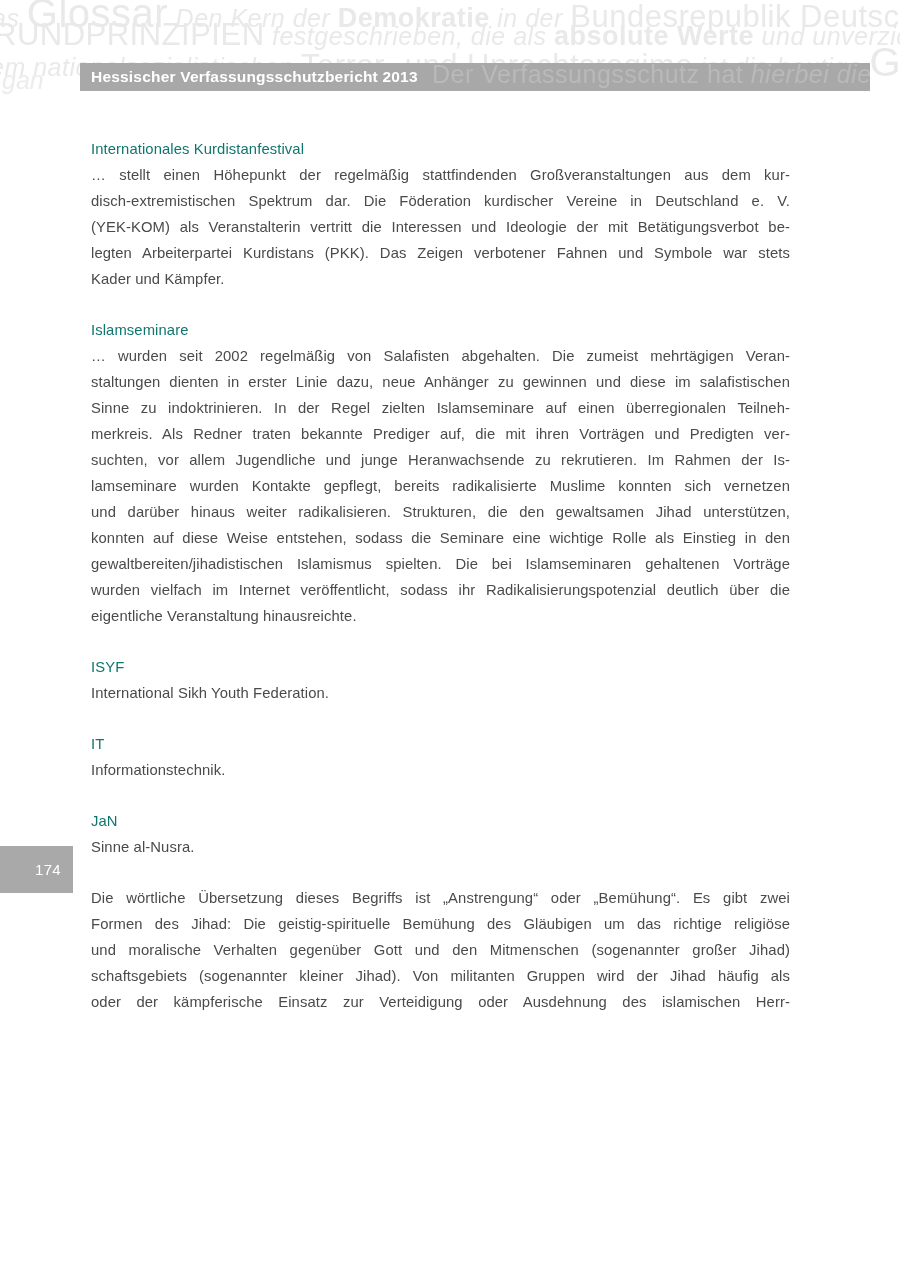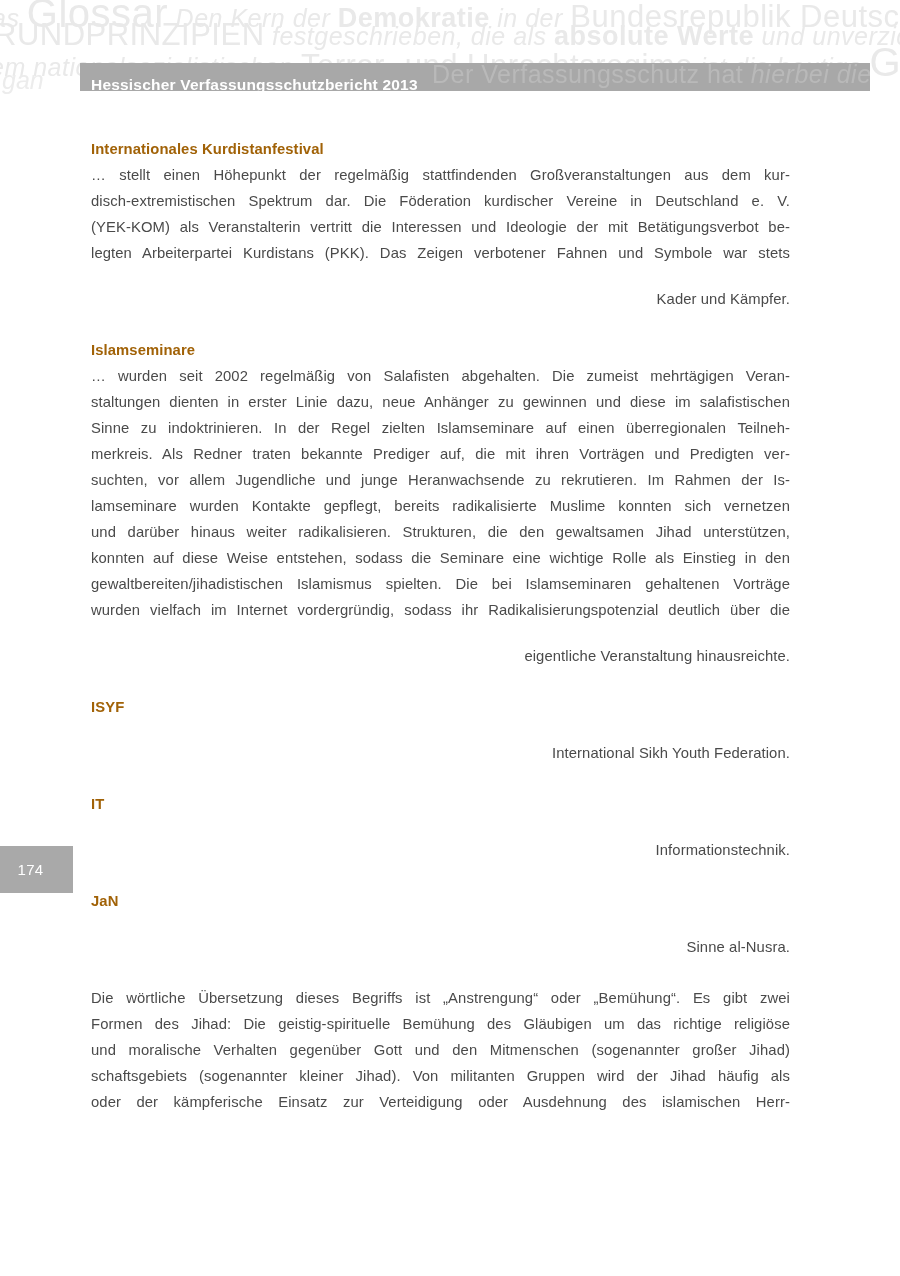--- a/index.html
+++ b/index.html
@@ -50,66 +50,65 @@
   }
   .bar-ghost {
     position: absolute; top: -3px; left: 352px;
     font-size: 25px;
     color: #b9b9b9;
     white-space: nowrap;
     letter-spacing: 0.5px;
   }
   .bar-ghost .g-it { font-style: italic; }
   .bar-title {
-    position: absolute; top: 8px; left: 11px;
+    position: absolute; top: 0; left: 11px;
     height: 28px; line-height: 28px;
     color: #ffffff;
     font-size: 15.5px;
     font-weight: 700;
     letter-spacing: 0.2px;
     white-space: nowrap;
   }
 
   
   .page-tab {
     position: absolute; top: 846px; left: 0;
     width: 73px; height: 47px;
     background: #a9a9a9;
     box-sizing: border-box;
-    display: flex; align-items: center; justify-content: center;
+    display: flex; align-items: center; justify-content: flex-end;
     padding-right: 12px;
     color: #ffffff;
     font-size: 15px;
     letter-spacing: 0.3px;
   }
 
   
   .content {
     position: absolute; top: 136px; left: 91px;
     width: 699px;
     color: #4a4a4a;
     font-size: 14.8px;
     line-height: 26px;
     letter-spacing: 0.1px;
   }
   .entry + .entry { margin-top: 25px; }
   .term {
-    font-weight: 700;
-    color: #a16207;
+    font-weight: 400;
+    color: #0f766e;
     height: 26px; overflow: hidden;
   }
   .def-line {
     height: 26px; overflow: hidden;
     text-align: justify;
     text-align-last: justify;
   }
   .def-line.no-just {
-    text-align: right;
+    text-align: left;
     text-align-last: auto;
-    margin-top: 20px;
   }
 </style>
 </head>
 <body>
 
 <div class="page">
 
   <div class="header">
     <div class="wm-line wm-line-1"><span class="wm-italic">as </span><span class="wm-xlarge">Glossar</span><span class="wm-italic"> Den Kern der </span><span class="wm-bold">Demokratie</span><span class="wm-italic"> in der </span><span class="wm-large">Bundesrepublik Deutsc</span></div>
     <div class="wm-line wm-line-2"><span class="wm-large">RUNDPRINZIPIEN</span><span class="wm-italic"> festgeschrieben, die als </span><span class="wm-bold">absolute Werte</span><span class="wm-italic"> und unverzichtbare Sc</span></div>
@@ -141,21 +140,21 @@
         <div class="term">Islamseminare</div>
         <div class="def-line">… wurden seit 2002 regelmäßig von Salafisten abgehalten. Die zumeist mehrtägigen Veran-</div>
         <div class="def-line">staltungen dienten in erster Linie dazu, neue Anhänger zu gewinnen und diese im salafistischen</div>
         <div class="def-line">Sinne zu indoktrinieren. In der Regel zielten Islamseminare auf einen überregionalen Teilneh-</div>
         <div class="def-line">merkreis. Als Redner traten bekannte Prediger auf, die mit ihren Vorträgen und Predigten ver-</div>
         <div class="def-line">suchten, vor allem Jugendliche und junge Heranwachsende zu rekrutieren. Im Rahmen der Is-</div>
         <div class="def-line">lamseminare wurden Kontakte gepflegt, bereits radikalisierte Muslime konnten sich vernetzen</div>
         <div class="def-line">und darüber hinaus weiter radikalisieren. Strukturen, die den gewaltsamen Jihad unterstützen,</div>
         <div class="def-line">konnten auf diese Weise entstehen, sodass die Seminare eine wichtige Rolle als Einstieg in den</div>
         <div class="def-line">gewaltbereiten/jihadistischen Islamismus spielten. Die bei Islamseminaren gehaltenen Vorträge</div>
-        <div class="def-line">wurden vielfach im Internet vordergründig, sodass ihr Radikalisierungspotenzial deutlich über die</div>
+        <div class="def-line">wurden vielfach im Internet veröffentlicht, sodass ihr Radikalisierungspotenzial deutlich über die</div>
         <div class="def-line no-just">eigentliche Veranstaltung hinausreichte.</div>
       </div>
       <div class="entry">
         <div class="term">ISYF</div>
         <div class="def-line no-just">International Sikh Youth Federation.</div>
       </div>
       <div class="entry">
         <div class="term">IT</div>
         <div class="def-line no-just">Informationstechnik.</div>
       </div>

